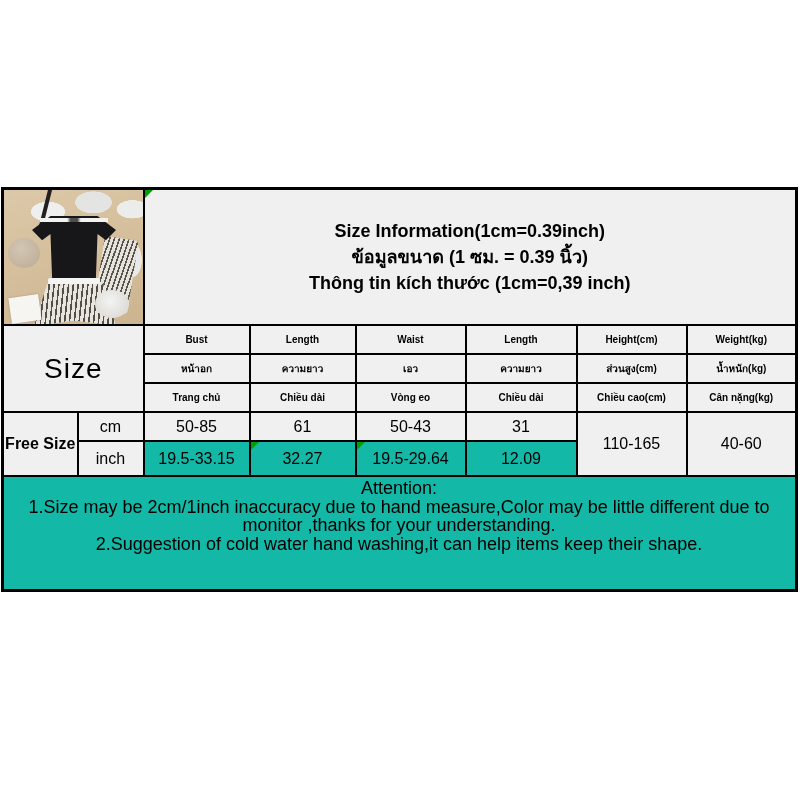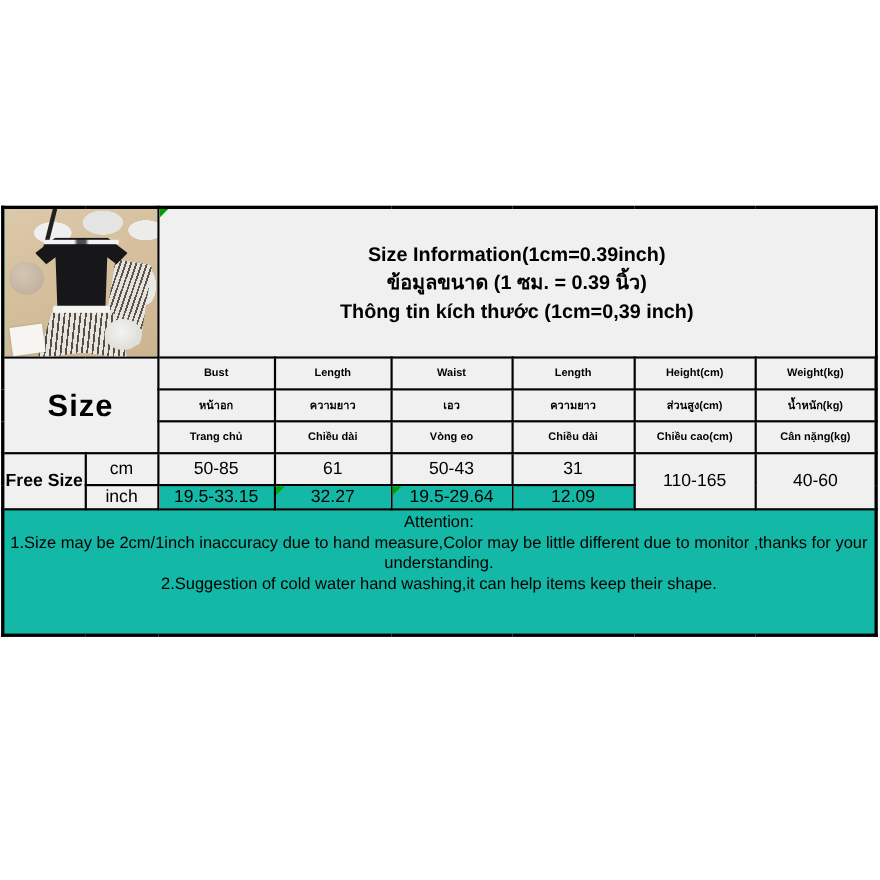--- a/index.html
+++ b/index.html
@@ -39,31 +39,31 @@
   td.flag{position:relative;}
   td.flag::before{
     content:"";
     position:absolute;top:0;left:0;
     width:0;height:0;
     border-top:8px solid var(--flag-green);
     border-right:8px solid transparent;
   }
 
   .title-cell{font-weight:bold;font-size:18px;line-height:26px;}
-  .size-cell{font-weight:bold;font-size:28px;letter-spacing:1px;}
+  .size-cell{font-weight:normal;font-size:28px;letter-spacing:1px;}
   .hdr{font-weight:bold;font-size:10px;}
   .row-label{font-weight:bold;font-size:16px;}
   .unit{font-weight:normal;font-size:16px;}
   .val{font-size:16px;font-weight:normal;}
 
   .attention-cell{
     text-align:left;
     vertical-align:top !important;
     padding:2px 5px 0 4px !important;
-    font-size:15px;
+    font-size:18px;
     line-height:18.5px;
   }
 
   
   .photo{
     position:relative;
     width:100%;height:134px;
     background:linear-gradient(160deg,#dcc9a9 0%,#d5bf9c 45%,#cdb490 100%);
     overflow:hidden;
   }
@@ -193,21 +193,21 @@
       <td rowspan="2" class="gray row-label">Free Size</td>
       <td class="gray unit">cm</td>
       <td class="gray val">50-85</td>
       <td class="gray val">61</td>
       <td class="gray val">50-43</td>
       <td class="gray val">31</td>
       <td rowspan="2" class="gray val">110-165</td>
       <td rowspan="2" class="gray val">40-60</td>
     </tr>
 
-    <tr style="height:22px">
+    <tr style="height:35px">
       <td class="gray unit">inch</td>
       <td class="white val">19.5-33.15</td>
       <td class="white val flag">32.27</td>
       <td class="white val flag">19.5-29.64</td>
       <td class="white val">12.09</td>
     </tr>
 
     <tr style="height:114px">
       <td colspan="8" class="white attention-cell">
         <div>Attention:</div>

